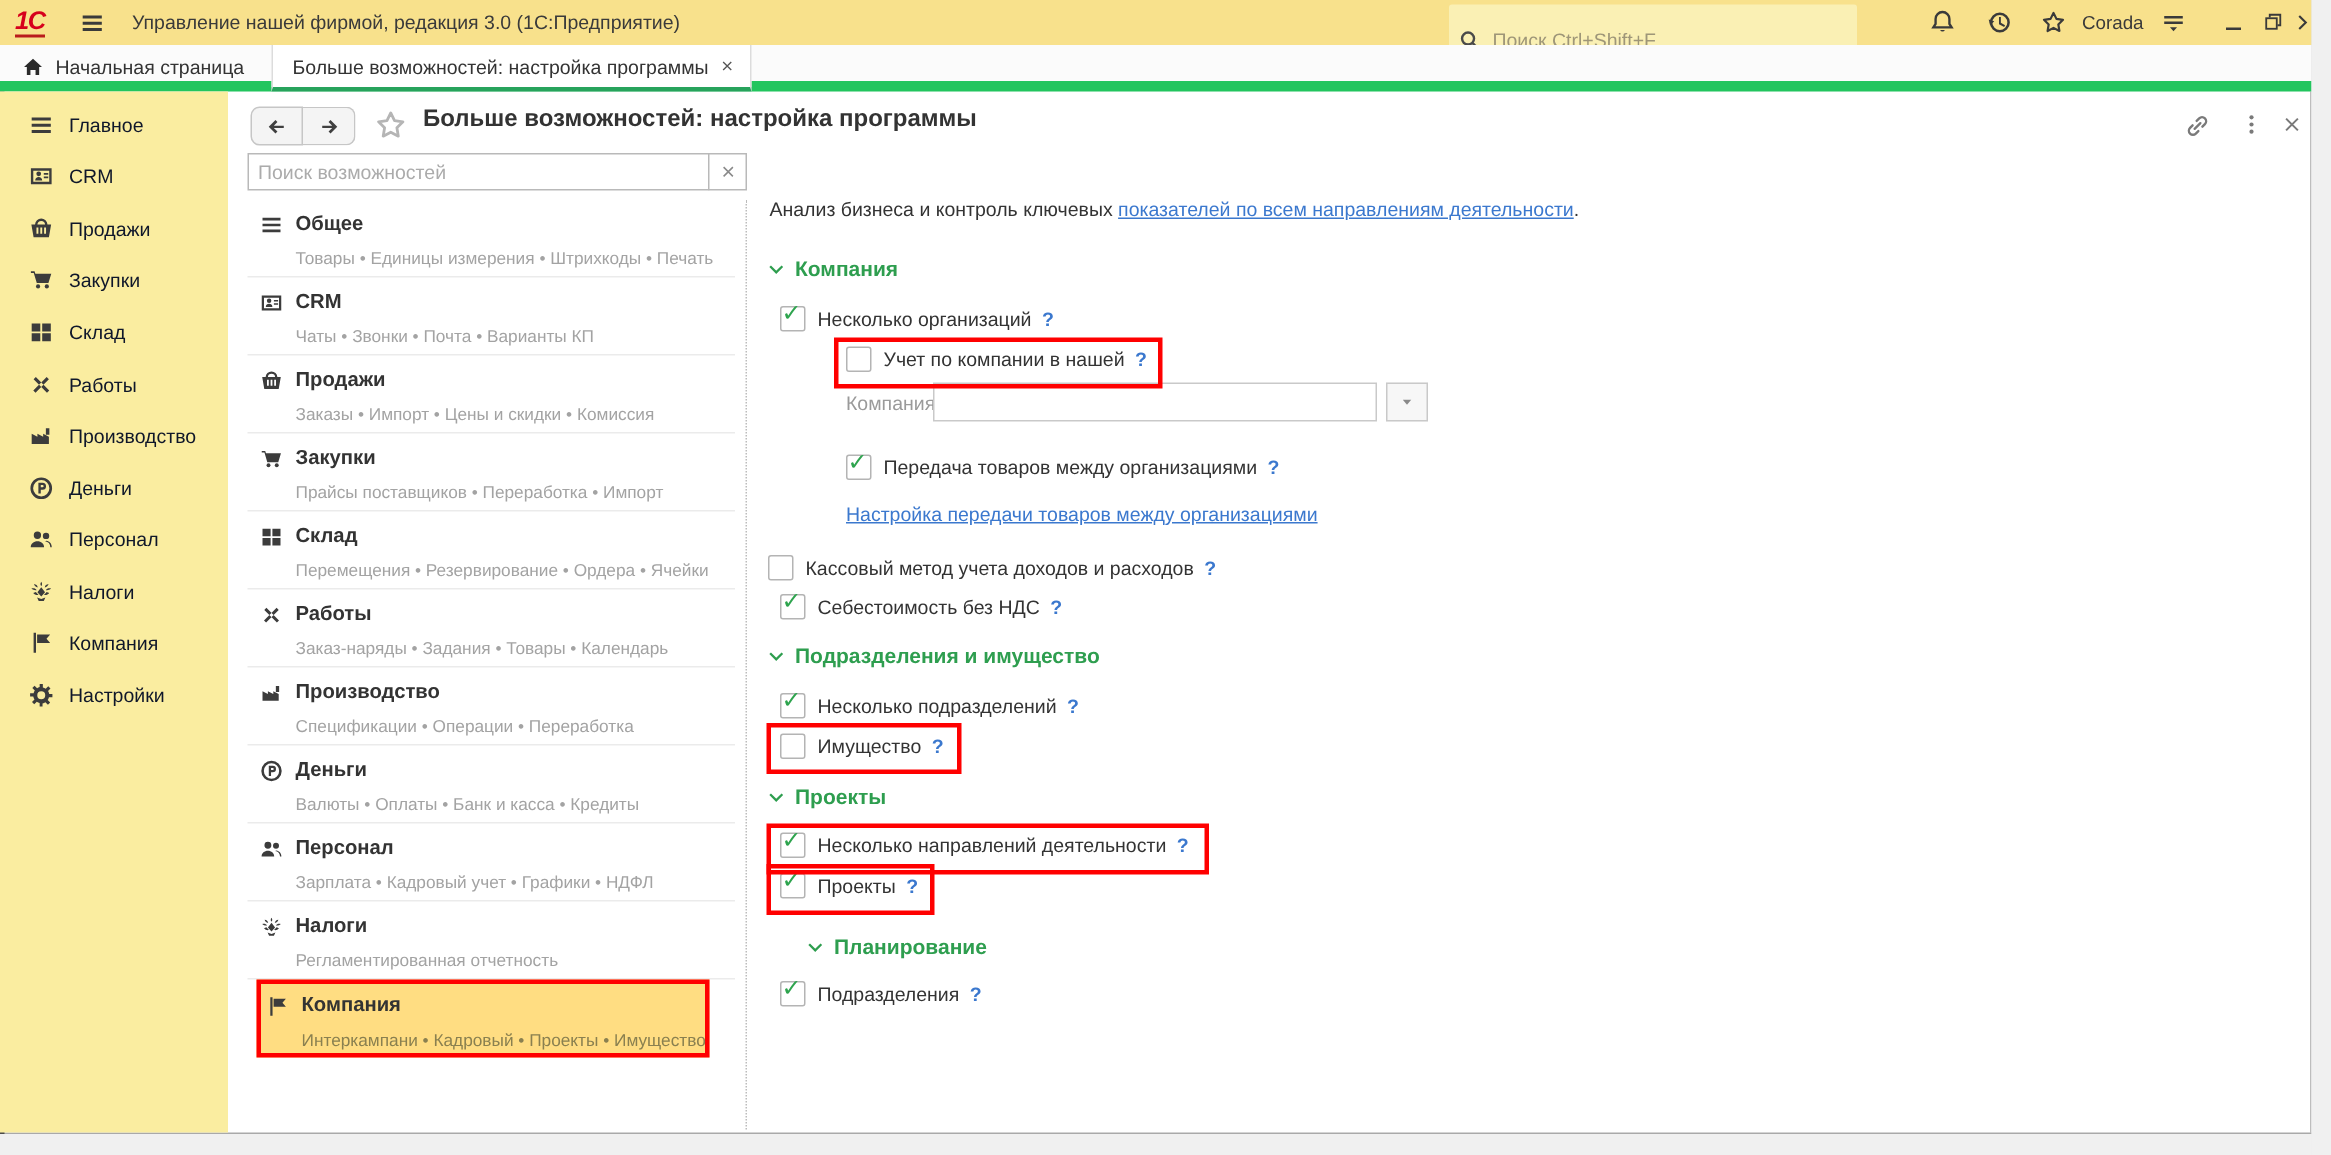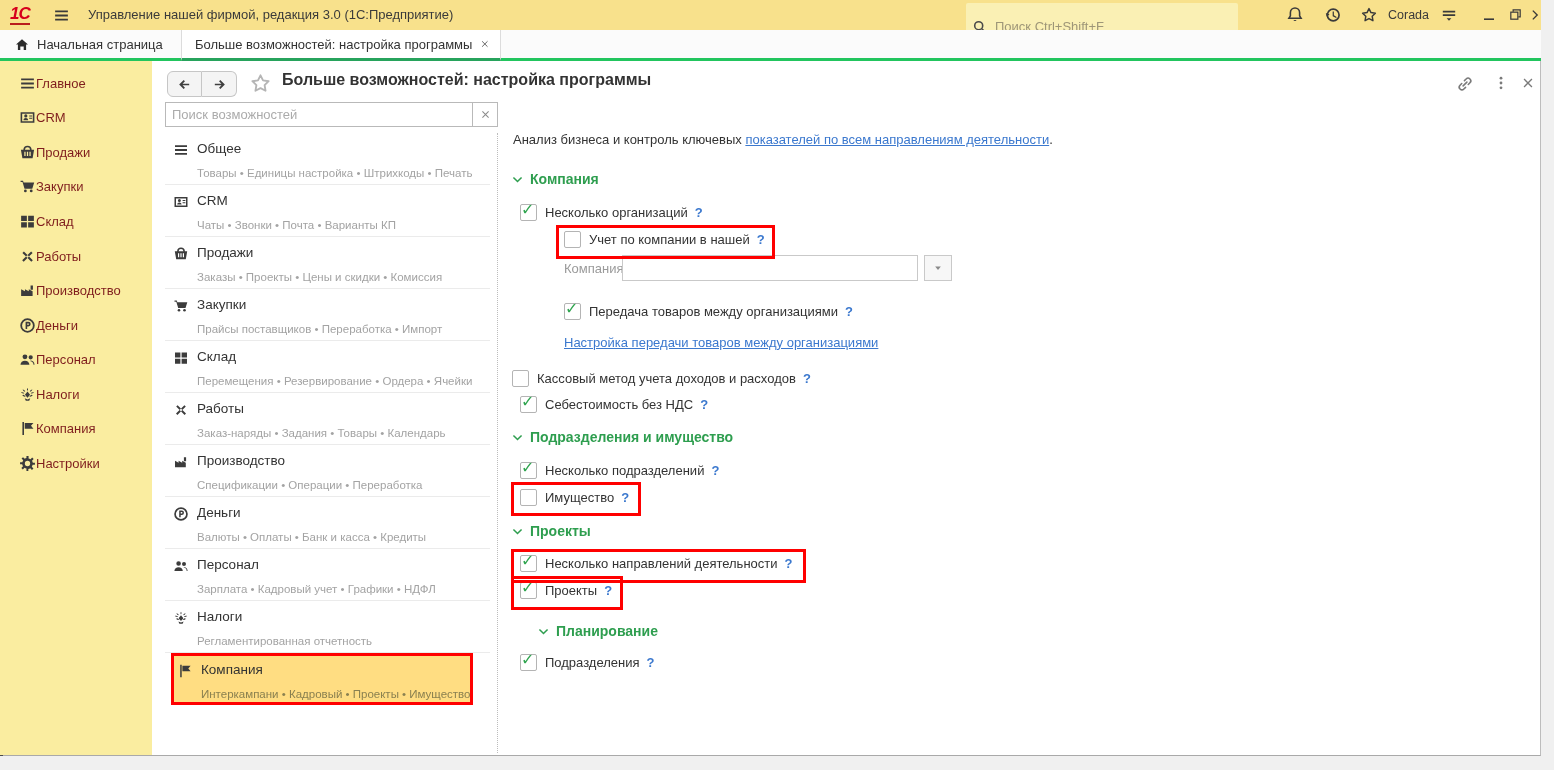--- a/index.html
+++ b/index.html
@@ -26,32 +26,32 @@
   #tb-search .mag{width:16px;height:16px;margin:0 5px 0 6px;color:#4a4a4a;}
   #tb-search input{flex:1;border:0;background:transparent;outline:none;font-size:13px;color:#6b6347;font-family:inherit;}
   #tb-search input::placeholder{color:#9e9678;}
   .tb-ico{top:6px;width:18px;height:18px;color:#3a3a3a;}
   #tb-user{left:1388px;top:0;height:30px;line-height:30px;font-size:12.5px;color:#3a3a3a;}
   #tb-min{left:1481px;top:6px;width:16px;height:18px;color:#3a3a3a;}
   #tb-restore{left:1508px;top:7px;width:15px;height:15px;color:#3a3a3a;}
   #tb-chev{left:1528px;top:6px;width:14px;height:18px;color:#3a3a3a;}
 
   
-  #tabbar{left:0;top:30px;width:1541px;height:31px;background:#fbfbfb;border-bottom:3px solid #22c55e;}
+  #tabbar{left:0;top:30px;width:1541px;height:31px;background:#fbfbfb;border-bottom:7px solid #22c55e;}
   #home-ico{left:14px;top:7px;width:16px;height:16px;color:#2b2b2b;}
   #home-lbl{left:37px;top:0;height:30px;line-height:30px;font-size:13px;color:#333;}
   #active-tab{left:181px;top:0;width:320px;height:31px;background:#fff;border-left:1px solid #dcdcdc;border-right:1px solid #dcdcdc;border-bottom:3px solid #27a35c;display:flex;align-items:center;padding:0 10px 0 13px;}
   #active-tab .t-lbl{font-size:13px;color:#333;flex:1;white-space:nowrap;}
   #active-tab .t-close{width:12px;height:12px;color:#555;margin-left:8px;}
 
   
   #sidebar{left:0;top:61px;width:152px;height:694px;background:#faeda0;}
   .sb-item{position:absolute;left:0;width:152px;height:30px;display:flex;align-items:center;cursor:default;}
   .sb-item .sb-ico{width:17px;height:17px;margin-left:19px;color:#3c3c3c;flex:none;}
-  .sb-item .sb-lbl{margin-left:0;font-size:13px;color:#7f1d1d;}
+  .sb-item .sb-lbl{margin-left:10px;font-size:13px;color:#0f172a;}
 
   
   #nav-group{left:167px;top:71px;height:26px;display:flex;}
   .nav-btn{width:35px;height:26px;background:#f4f4f4;border:1px solid #c6c6c6;display:flex;align-items:center;justify-content:center;color:#3f3f3f;box-sizing:border-box;}
   .nav-btn.first{border-radius:6px 0 0 6px;}
   .nav-btn.last{border-radius:0 6px 6px 0;border-left:0;}
   .nav-btn [data-icon]{width:15px;height:15px;}
   #fav-star{left:249px;top:72px;width:23px;height:23px;color:#b5b5b5;}
   #panel-title{left:282px;top:71px;font-size:16px;font-weight:600;color:#333;}
   #hd-link{left:1456px;top:75px;width:18px;height:18px;color:#7a7a7a;}
@@ -62,21 +62,21 @@
   #panel-search{left:165px;top:102px;width:308px;height:25px;border:1px solid #b9b9b9;background:#fff;display:flex;align-items:center;}
   #panel-search input{flex:1;border:0;outline:none;font-size:13px;color:#444;padding:0 6px;font-family:inherit;background:transparent;}
   #panel-search input::placeholder{color:#ababab;}
   #panel-search-clear{left:472px;top:102px;width:26px;height:25px;border:1px solid #b9b9b9;background:#fff;display:flex;align-items:center;justify-content:center;color:#8a8a8a;}
   #panel-search-clear [data-icon]{width:11px;height:11px;}
 
   
   #sec-list{left:165px;top:133px;width:332px;}
   .sec-row{position:relative;height:52px;}
   .sec-row .sep{position:absolute;left:0;right:7px;bottom:0;border-bottom:1px solid #ebebeb;}
-  .sec-title{position:absolute;left:32px;top:8px;font-size:13.5px;font-weight:400;color:#333;}
+  .sec-title{position:absolute;left:32px;top:8px;font-size:13.5px;font-weight:700;color:#333;}
   .sec-ico{position:absolute;left:8px;top:9px;width:16px;height:16px;color:#3c3c3c;}
   .sec-sub{position:absolute;left:32px;top:34px;font-size:11.5px;color:#a3a3a3;white-space:nowrap;}
   .sec-row.selected{margin-left:6px;width:302px;background:#ffdd82;border:3px solid #ff0000;height:52px;box-sizing:border-box;}
   .sec-row.selected .sec-ico{left:3px;top:7px;}
   .sec-row.selected .sec-title{left:27px;top:6px;}
   .sec-row.selected .sec-sub{left:27px;top:32px;color:#8a8050;}
   #list-divider{left:497px;top:133px;height:620px;border-left:1px dotted #bcbcbc;width:0;}
 
   
   #intro{left:513px;top:132px;width:920px;font-size:13px;color:#333;}
@@ -333,41 +333,41 @@
   </div>
 
 <div id="sec-list" class="abs">
   <div class="sec-row">
       <span class="sec-ico" data-icon="menu">
         <svg xmlns="http://www.w3.org/2000/svg" viewBox="0 0 16 16">
           <path d="M2 3.2h12v1.8H2zM2 7.1h12v1.8H2zM2 11h12v1.8H2z"></path>
         </svg>
       </span>
       <span class="sec-title">Общее</span>
-      <span class="sec-sub">Товары • Единицы настройка • Штрихкоды • Печать</span>
+      <span class="sec-sub">Товары • Единицы измерения • Штрихкоды • Печать</span>
       <span class="sep"></span>
     </div>
   <div class="sec-row">
       <span class="sec-ico" data-icon="crm">
         <svg xmlns="http://www.w3.org/2000/svg" viewBox="0 0 16 16">
           <path fill-rule="evenodd" d="M1.5 3h13v10h-13zM3 4.5v7h10v-7zM4.2 10.6c0-1.3 1-2.1 2.2-2.1s2.2.8 2.2 2.1zM6.4 8a1.5 1.5 0 1 0 0-3 1.5 1.5 0 0 0 0 3zM9.6 6h2.8v1H9.6zM9.6 8.2h2.8v1H9.6z"></path>
         </svg>
       </span>
       <span class="sec-title">CRM</span>
       <span class="sec-sub">Чаты • Звонки • Почта • Варианты КП</span>
       <span class="sep"></span>
     </div>
   <div class="sec-row">
       <span class="sec-ico" data-icon="sales">
         <svg xmlns="http://www.w3.org/2000/svg" viewBox="0 0 16 16">
           <path fill-rule="evenodd" d="M8 1.6a3.9 3.9 0 0 0-3.9 3.7H1.8l1.4 8h9.6l1.4-8h-2.3A3.9 3.9 0 0 0 8 1.6zm0 1.5a2.4 2.4 0 0 1 2.4 2.2H5.6A2.4 2.4 0 0 1 8 3.1zM5 7.2h1.2v4H5zm2.4 0h1.2v4H7.4zm2.4 0H11v4H9.8z"></path>
         </svg>
       </span>
       <span class="sec-title">Продажи</span>
-      <span class="sec-sub">Заказы • Проекты • Цены и скидки • Комиссия</span>
+      <span class="sec-sub">Заказы • Импорт • Цены и скидки • Комиссия</span>
       <span class="sep"></span>
     </div>
   <div class="sec-row">
       <span class="sec-ico" data-icon="purchases">
         <svg xmlns="http://www.w3.org/2000/svg" viewBox="0 0 16 16">
           <path d="M1.5 2.6h2.3l.5 1.6h10l-1.8 5.9H5.2L3.3 3.7H1.5z"></path>
           <circle cx="6" cy="12.2" r="1.3"></circle>
           <circle cx="11.5" cy="12.2" r="1.3"></circle>
         </svg>
       </span>

